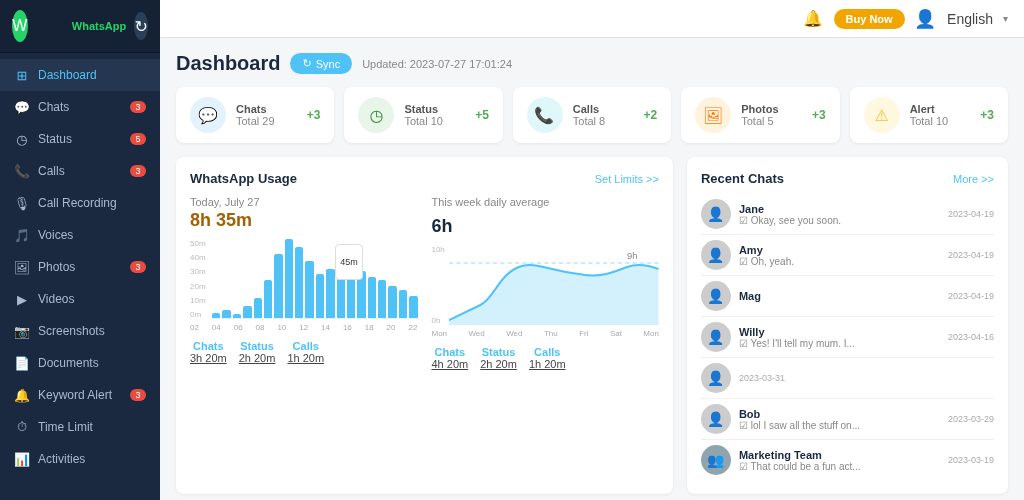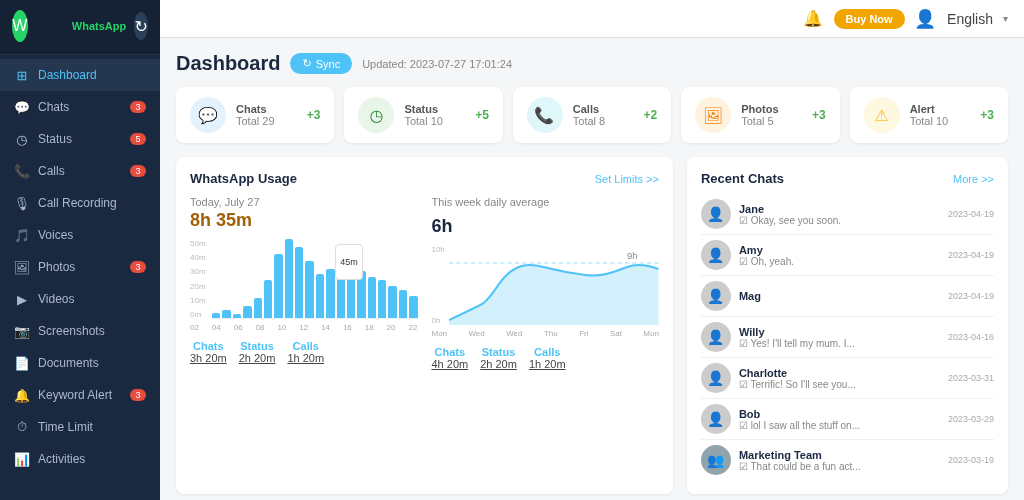--- a/index.html
+++ b/index.html
@@ -567,24 +567,20 @@
     <div class="chat-info">
       <div class="chat-name">Willy</div>
       <div class="chat-preview">☑ Yes! I'll tell my mum. I...</div>
     </div>
     <div class="chat-date">2023-04-16</div>
   </div>
             <div class="chat-item">
     <div class="chat-avatar ">
       👤
     </div>
-    <div class="chat-info">
-      <div class="chat-name">Charlotte</div>
-      <div class="chat-preview">☑ Terrific! So I'll see you...</div>
-    </div>
     <div class="chat-date">2023-03-31</div>
   </div>
             <div class="chat-item">
     <div class="chat-avatar ">
       👤
     </div>
     <div class="chat-info">
       <div class="chat-name">Bob</div>
       <div class="chat-preview">☑ lol I saw all the stuff on...</div>
     </div>

